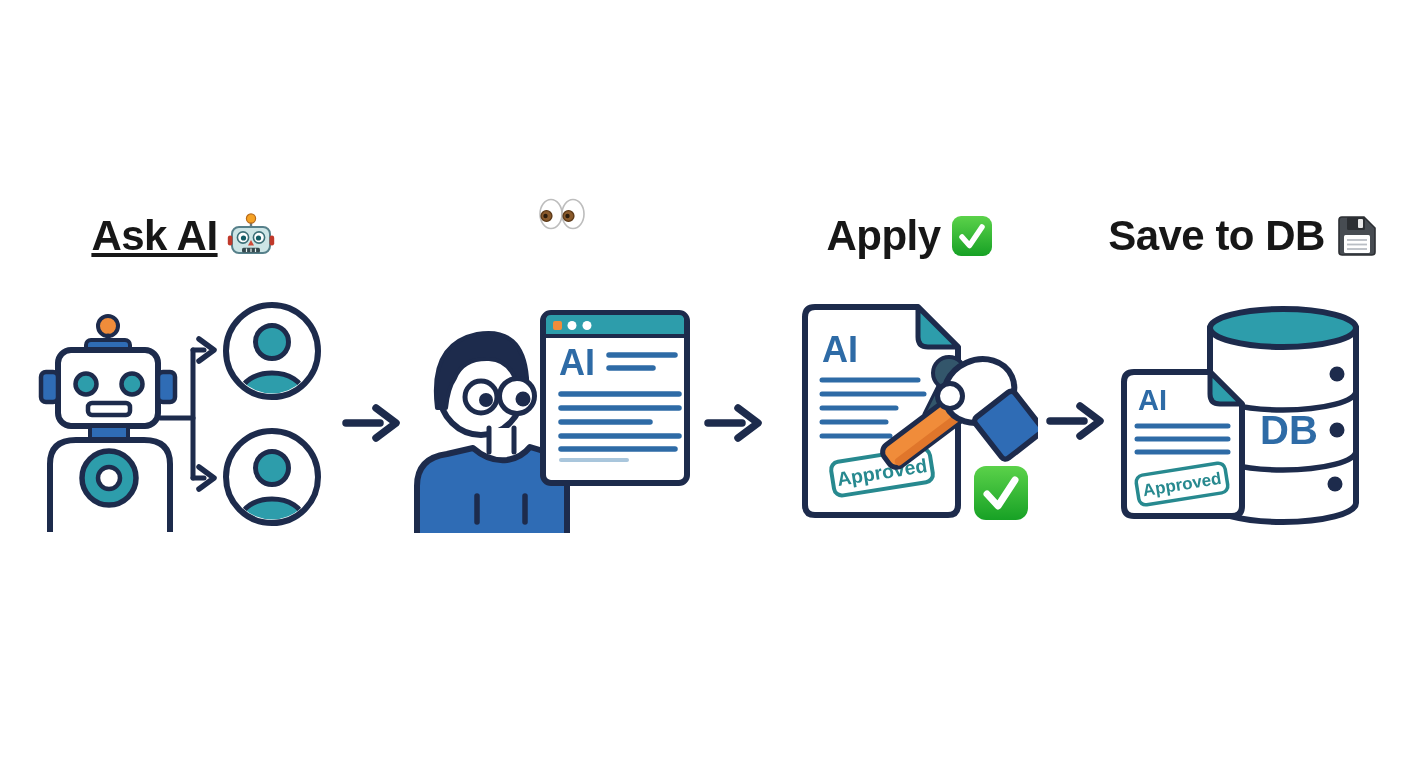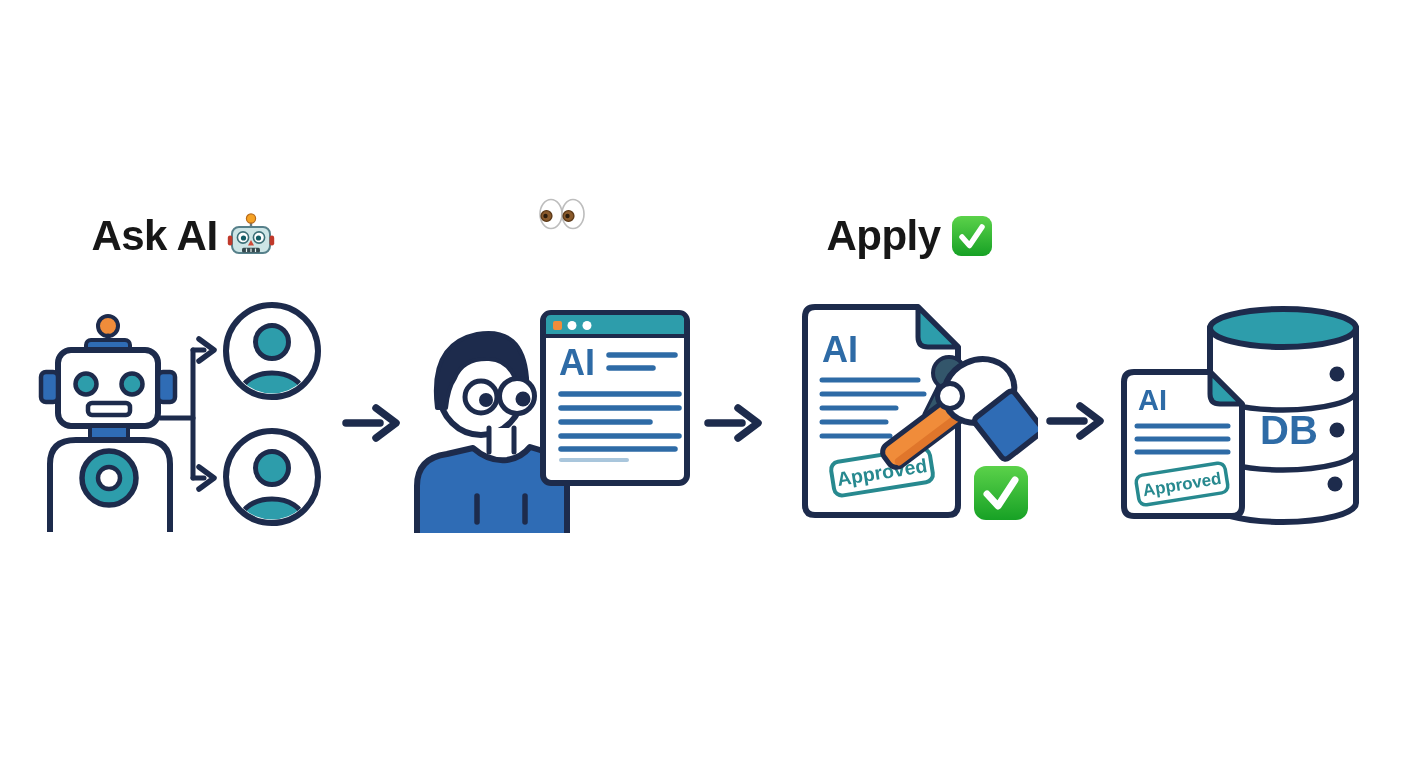--- a/index.html
+++ b/index.html
@@ -30,21 +30,21 @@
   .stamp-rect{fill:rgba(255,255,255,0.85);stroke:var(--stamp-teal,#27898f);}
   .stamp-txt{fill:var(--stamp-teal,#27898f);font-family:"Liberation Sans",sans-serif;font-weight:700;}
   .arrow-stroke{stroke:var(--outline,#1d2b4c);stroke-linecap:round;stroke-linejoin:round;fill:none;}
 </style>
 </head>
 <body>
 
 <div class="canvas">
 
   <div class="step" style="left:38px;top:200px;width:290px;height:345px;">
-    <div class="step-title" style="top:12px;">
+    <div class="step-title" style="top:12px;text-decoration:underline;">
       <span>Ask AI</span><span class="emoji">
         <svg width="48" height="46" viewBox="0 0 48 46">
           <line x1="24" y1="8" x2="24" y2="15" stroke="#6b7a80" stroke-width="2.4"></line>
           <circle cx="24" cy="6.5" r="4.6" fill="#f5a224" stroke="#b86a1a" stroke-width="1.2"></circle>
           <rect x="5" y="15" width="38" height="26" rx="7" fill="#cde5e6" stroke="#56808a" stroke-width="2"></rect>
           <rect x="0.8" y="23.5" width="4.6" height="10" rx="2.2" fill="#c0392b"></rect>
           <rect x="42.6" y="23.5" width="4.6" height="10" rx="2.2" fill="#c0392b"></rect>
           <circle cx="16" cy="25.5" r="5.6" fill="#ffffff" stroke="#3c6f77" stroke-width="1.6"></circle>
           <circle cx="32" cy="25.5" r="5.6" fill="#ffffff" stroke="#3c6f77" stroke-width="1.6"></circle>
           <circle cx="16.5" cy="26" r="2.6" fill="#145d66"></circle>
@@ -219,20 +219,33 @@
       </g>
     </svg>
   </div>
 
   <svg class="flow-arrow" style="left:1044px;top:394px;" width="62" height="54" viewBox="0 0 62 54">
     <line x1="6" y1="27" x2="40" y2="27" class="arrow-stroke" stroke-width="7.5"></line>
     <path d="M 36,12 L 56,27 L 36,42" class="arrow-stroke" stroke-width="7.5"></path>
   </svg>
 
   <div class="step" style="left:1078px;top:200px;width:330px;height:340px;">
+    <div class="step-title" style="top:12px;">
+      <span>Save to DB</span><span class="emoji">
+        <svg width="44" height="44" viewBox="0 0 44 44">
+          <path d="M 8,3 H 30 L 41,14 V 38 Q 41,41 38,41 H 8 Q 5,41 5,38 V 6 Q 5,3 8,3 Z" fill="#474c52" stroke="#2c2f33" stroke-width="1.6"></path>
+          <rect x="13" y="3" width="18" height="13" rx="1.5" fill="#2c2f33"></rect>
+          <rect x="24" y="5" width="5" height="9" rx="1" fill="#e9e9e9"></rect>
+          <rect x="10" y="21" width="26" height="18" rx="1.5" fill="#ffffff"></rect>
+          <line x1="13" y1="26" x2="33" y2="26" stroke="#b9bec4" stroke-width="1.8"></line>
+          <line x1="13" y1="30.5" x2="33" y2="30.5" stroke="#b9bec4" stroke-width="1.8"></line>
+          <line x1="13" y1="35" x2="33" y2="35" stroke="#b9bec4" stroke-width="1.8"></line>
+        </svg>
+      </span>
+    </div>
     <svg class="art" style="left:32px;top:98px;" width="268" height="232" viewBox="0 0 268 232">
       <g>
         <path d="M 100,30 V 205 A 73 19 0 0 0 246,205 V 30 Z" class="fw ol" stroke-width="6"></path>
         <path d="M 100,93 A 73 19 0 0 0 246,93" class="fn ol" stroke-width="5.5"></path>
         <path d="M 100,153 A 73 19 0 0 0 246,153" class="fn ol" stroke-width="5.5"></path>
         <ellipse cx="173" cy="30" rx="73" ry="19" class="f-teal ol" stroke-width="6"></ellipse>
         <circle cx="227" cy="76" r="7.5" class="f-ol"></circle>
         <circle cx="227" cy="132" r="7.5" class="f-ol"></circle>
         <circle cx="225" cy="186" r="7.5" class="f-ol"></circle>
         <text x="150" y="146" font-size="40" class="svg-label">DB</text>

